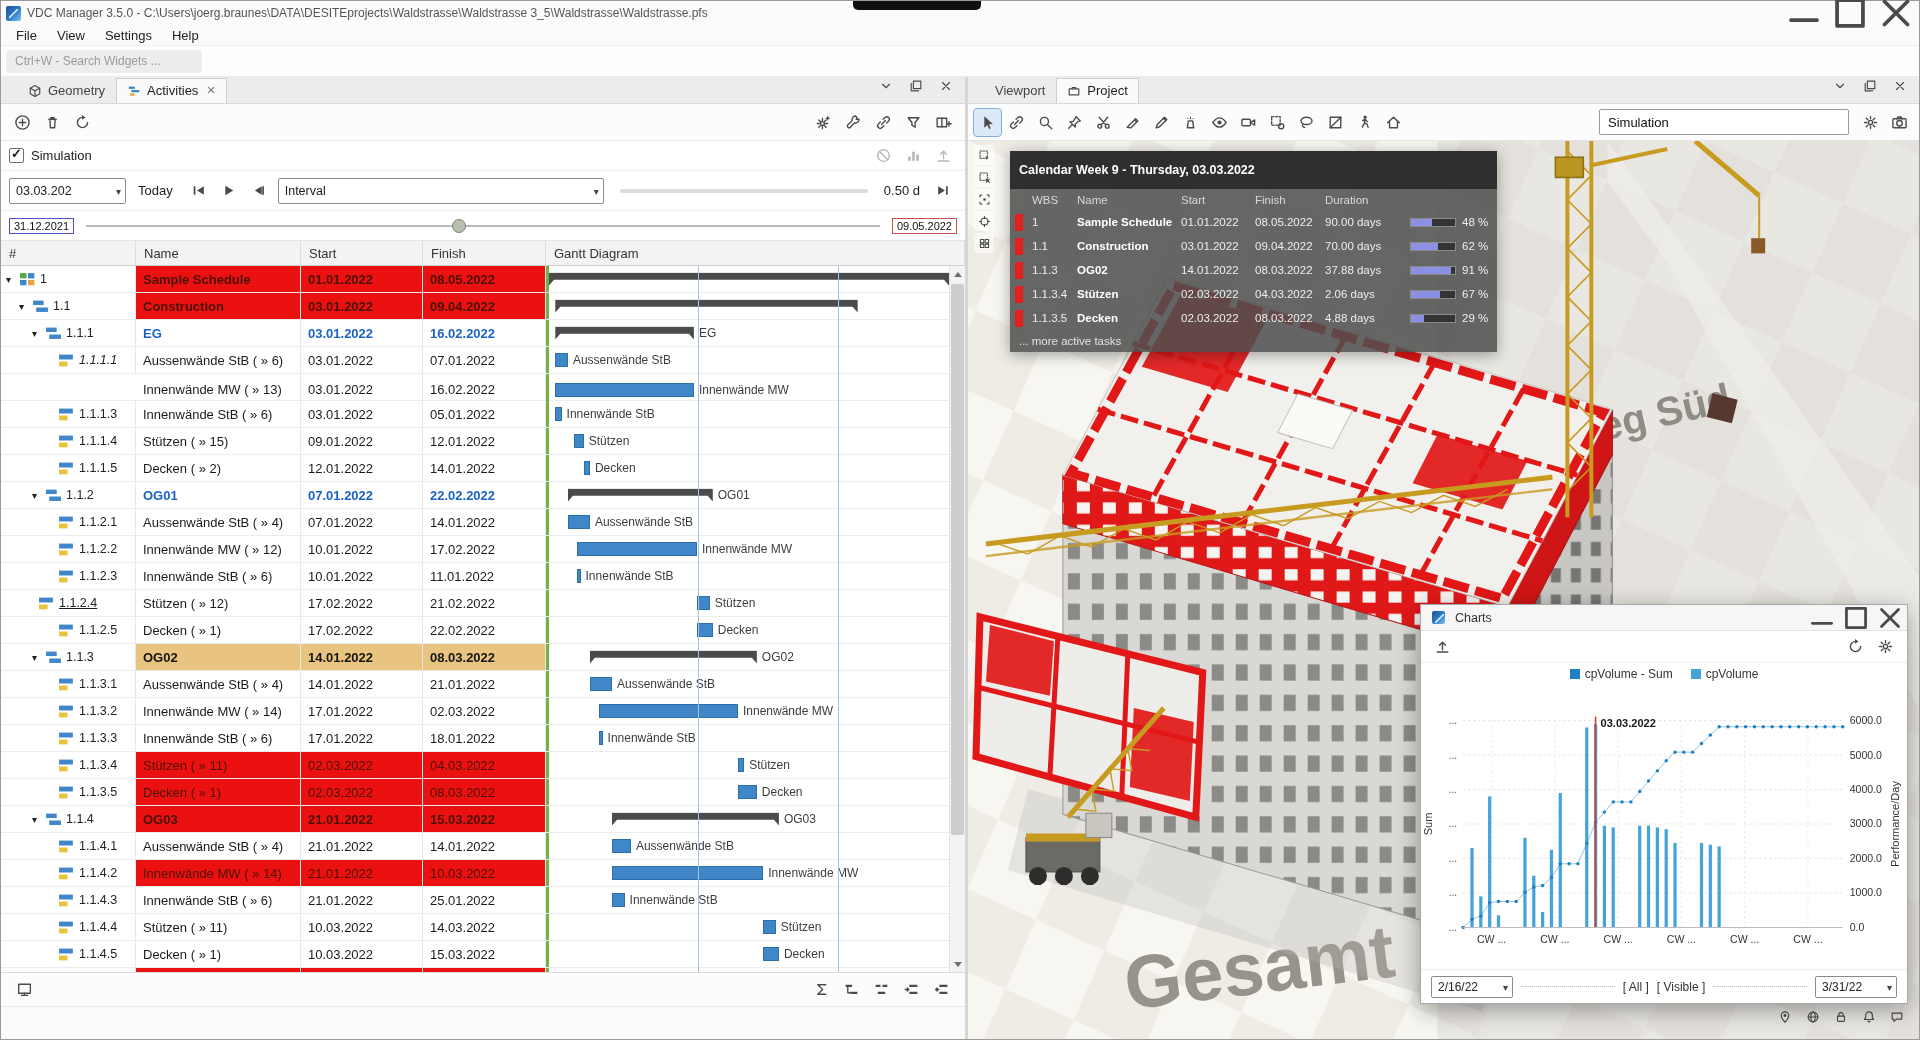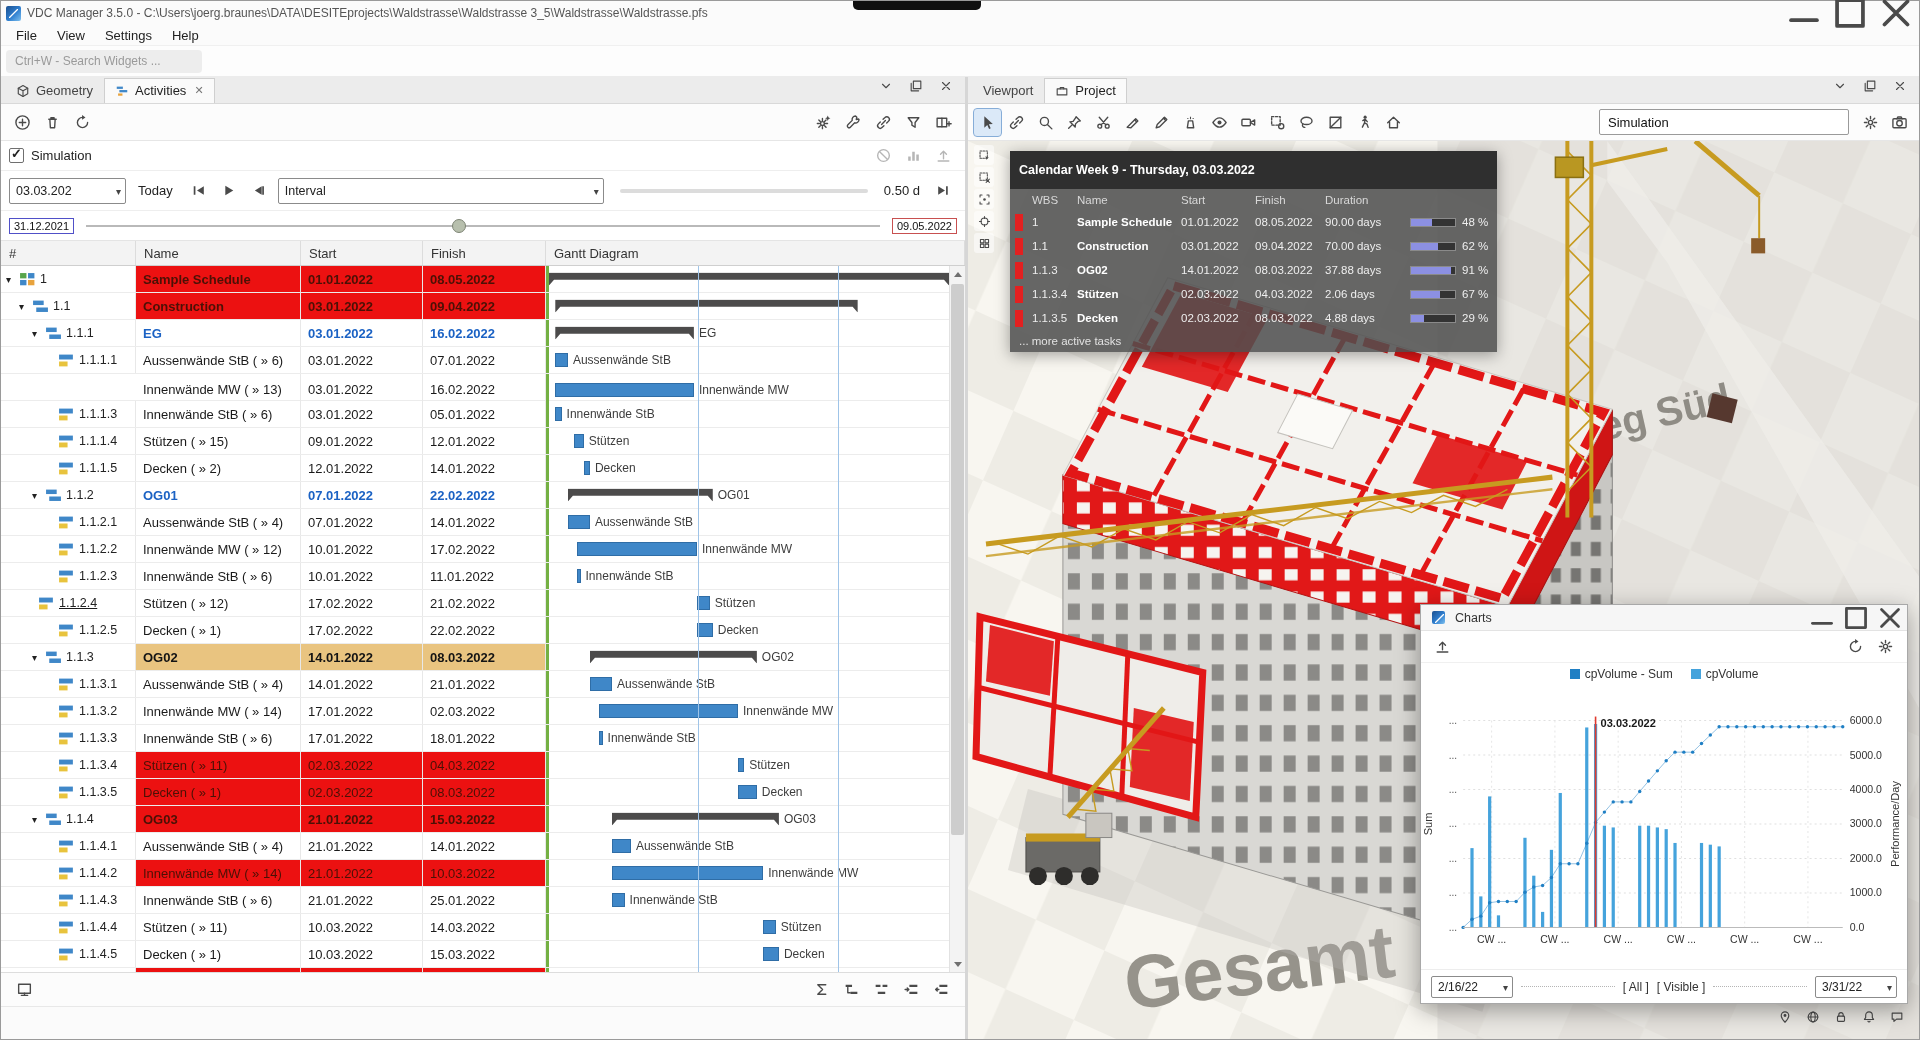--- a/index.html
+++ b/index.html
@@ -21,21 +21,21 @@
   .searchrow { height:31px; background:#fdfdfd; display:flex; align-items:center; padding-left:5px; border-bottom:1px solid #ececec;}
   .searchrow input { width:196px; height:23px; border:none; border-radius:4px; background:#ededed; padding:0 9px; font-size:12px; color:#333; font-family:inherit;}
   .searchrow input::placeholder { color:#9a9a9a; }
 
   
   .main { flex:1; display:flex; min-height:0; }
   .lpanel { width:967px; flex:0 0 967px; background:#fff; display:flex; flex-direction:column; border-right:3px solid #d6d6d6; min-height:0;}
   .rpanel { flex:1; background:#fff; display:flex; flex-direction:column; min-width:0; min-height:0;}
 
   
-  .tabbar { height:27px; background:#ececec; display:flex; align-items:flex-end; padding-left:4px; border-bottom:1px solid #d9d9d9; flex:0 0 27px;}
+  .tabbar { height:27px; background:#ececec; display:flex; align-items:flex-end; padding-left:16px; border-bottom:1px solid #d9d9d9; flex:0 0 27px;}
   .tab { display:flex; align-items:center; gap:6px; padding:4px 10px 5px; font-size:13px; color:#444;
     border:1px solid transparent; border-bottom:none; background:transparent; height:25px;}
   .tab.active { background:#fafafa; border-color:#cfcfcf; color:#222; }
   .tab .tclose { font-size:11px; color:#777; margin-left:2px; }
   .tabbar .rightctl { margin-left:auto; display:flex; align-items:center; gap:3px; padding:0 6px 4px 0; }
 
   
   .toolbar { height:37px; display:flex; align-items:center; padding:0 8px; gap:3px; background:#fcfcfc; border-bottom:1px solid #e6e6e6; flex:0 0 37px;}
   .tbtn { width:27px; height:27px; display:inline-flex; align-items:center; justify-content:center; border-radius:3px; flex:0 0 auto;}
   .tbtn.active { background:#dbe9f8; outline:1px solid #86add8; }
@@ -401,21 +401,21 @@
               </div>
               <div class="cell c-name">EG</div>
               <div class="cell c-start">03.01.2022</div>
               <div class="cell c-finish">16.02.2022</div>
               <div class="cell c-gantt">
                 <div class="gbar gsum" style="left: 1.5748%; width: 34.6457%;"></div>
                 <span class="glabel" style="left: calc(36.2205% + 5px);">EG</span>
               </div>
             </div>
             <div class="trow k-task st-normal">
-              <div class="cell c-num" style="padding-left: 44px;">
+              <div class="cell c-num" style="padding-left: 44px; font-style: italic;">
                 <span class="arrow-sp"></span>
                 <span class="ticon"><svg viewBox="0 0 16 14">
                     <rect x="1" y="1.5" width="13" height="4.6" fill="#3f87c8"></rect>
                     <rect x="1" y="8" width="8" height="4.6" fill="#e8c33d"></rect>
                   </svg></span>
                 <span class="numtxt">1.1.1.1</span>
               </div>
               <div class="cell c-name">Aussenwände StB ( » 6)</div>
               <div class="cell c-start">03.01.2022</div>
               <div class="cell c-finish">07.01.2022</div>

